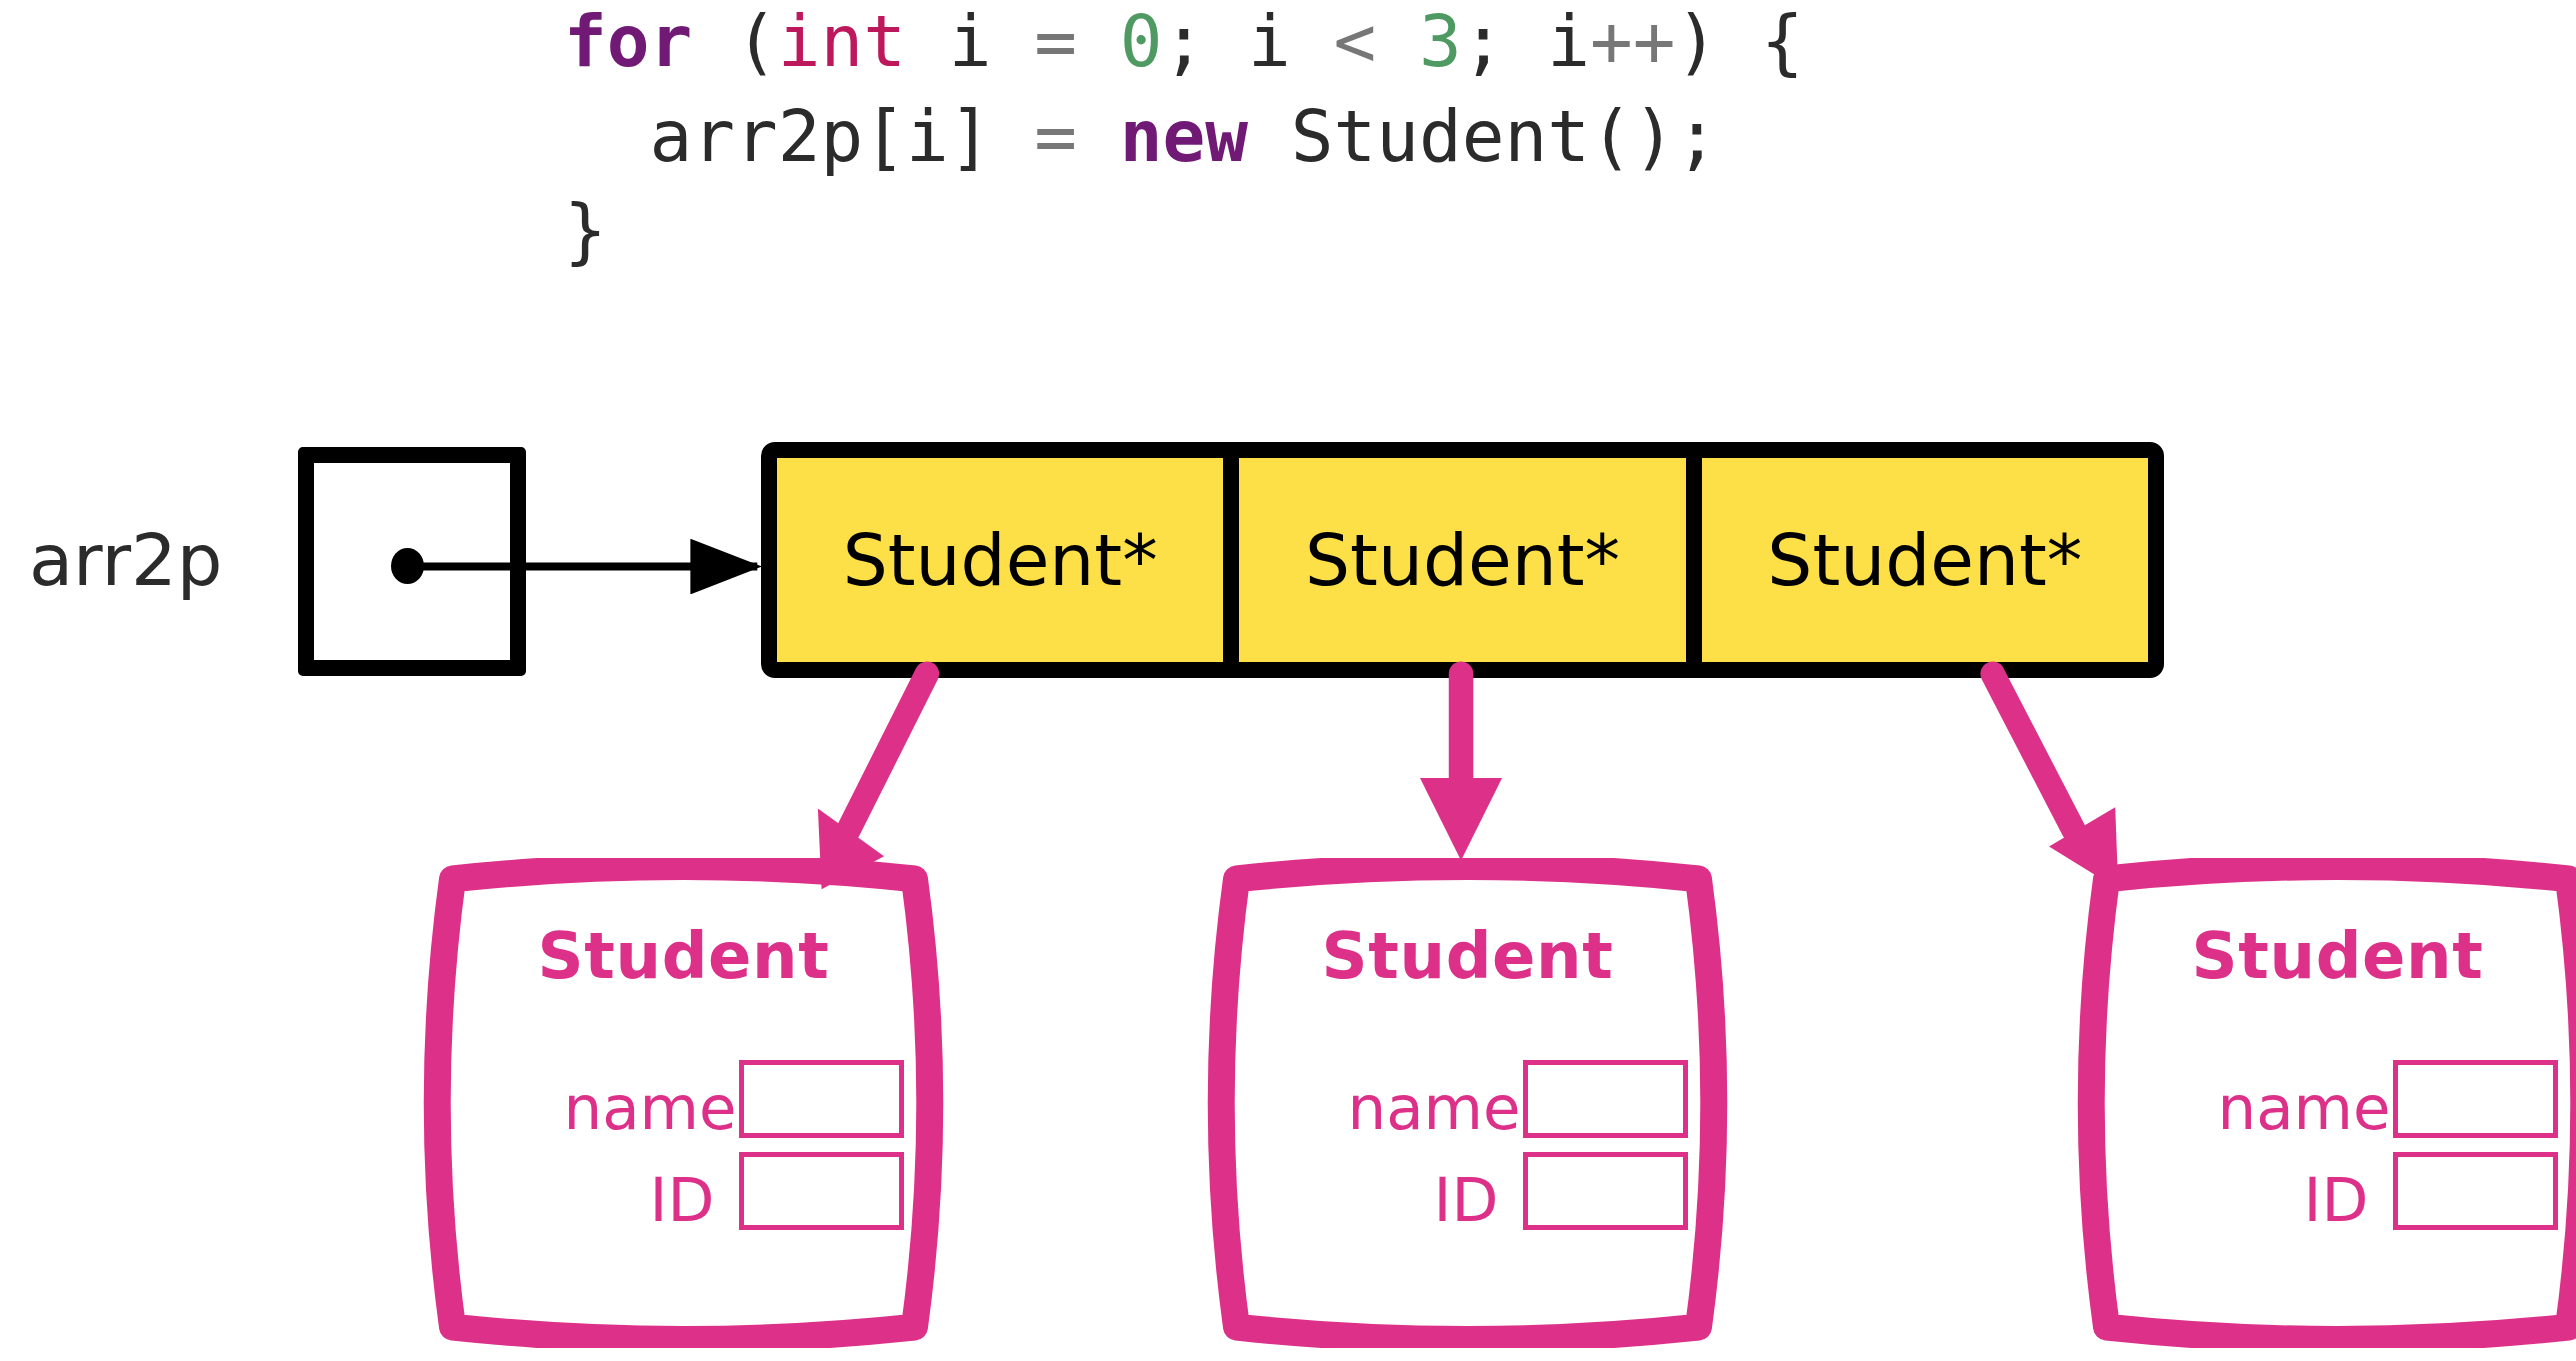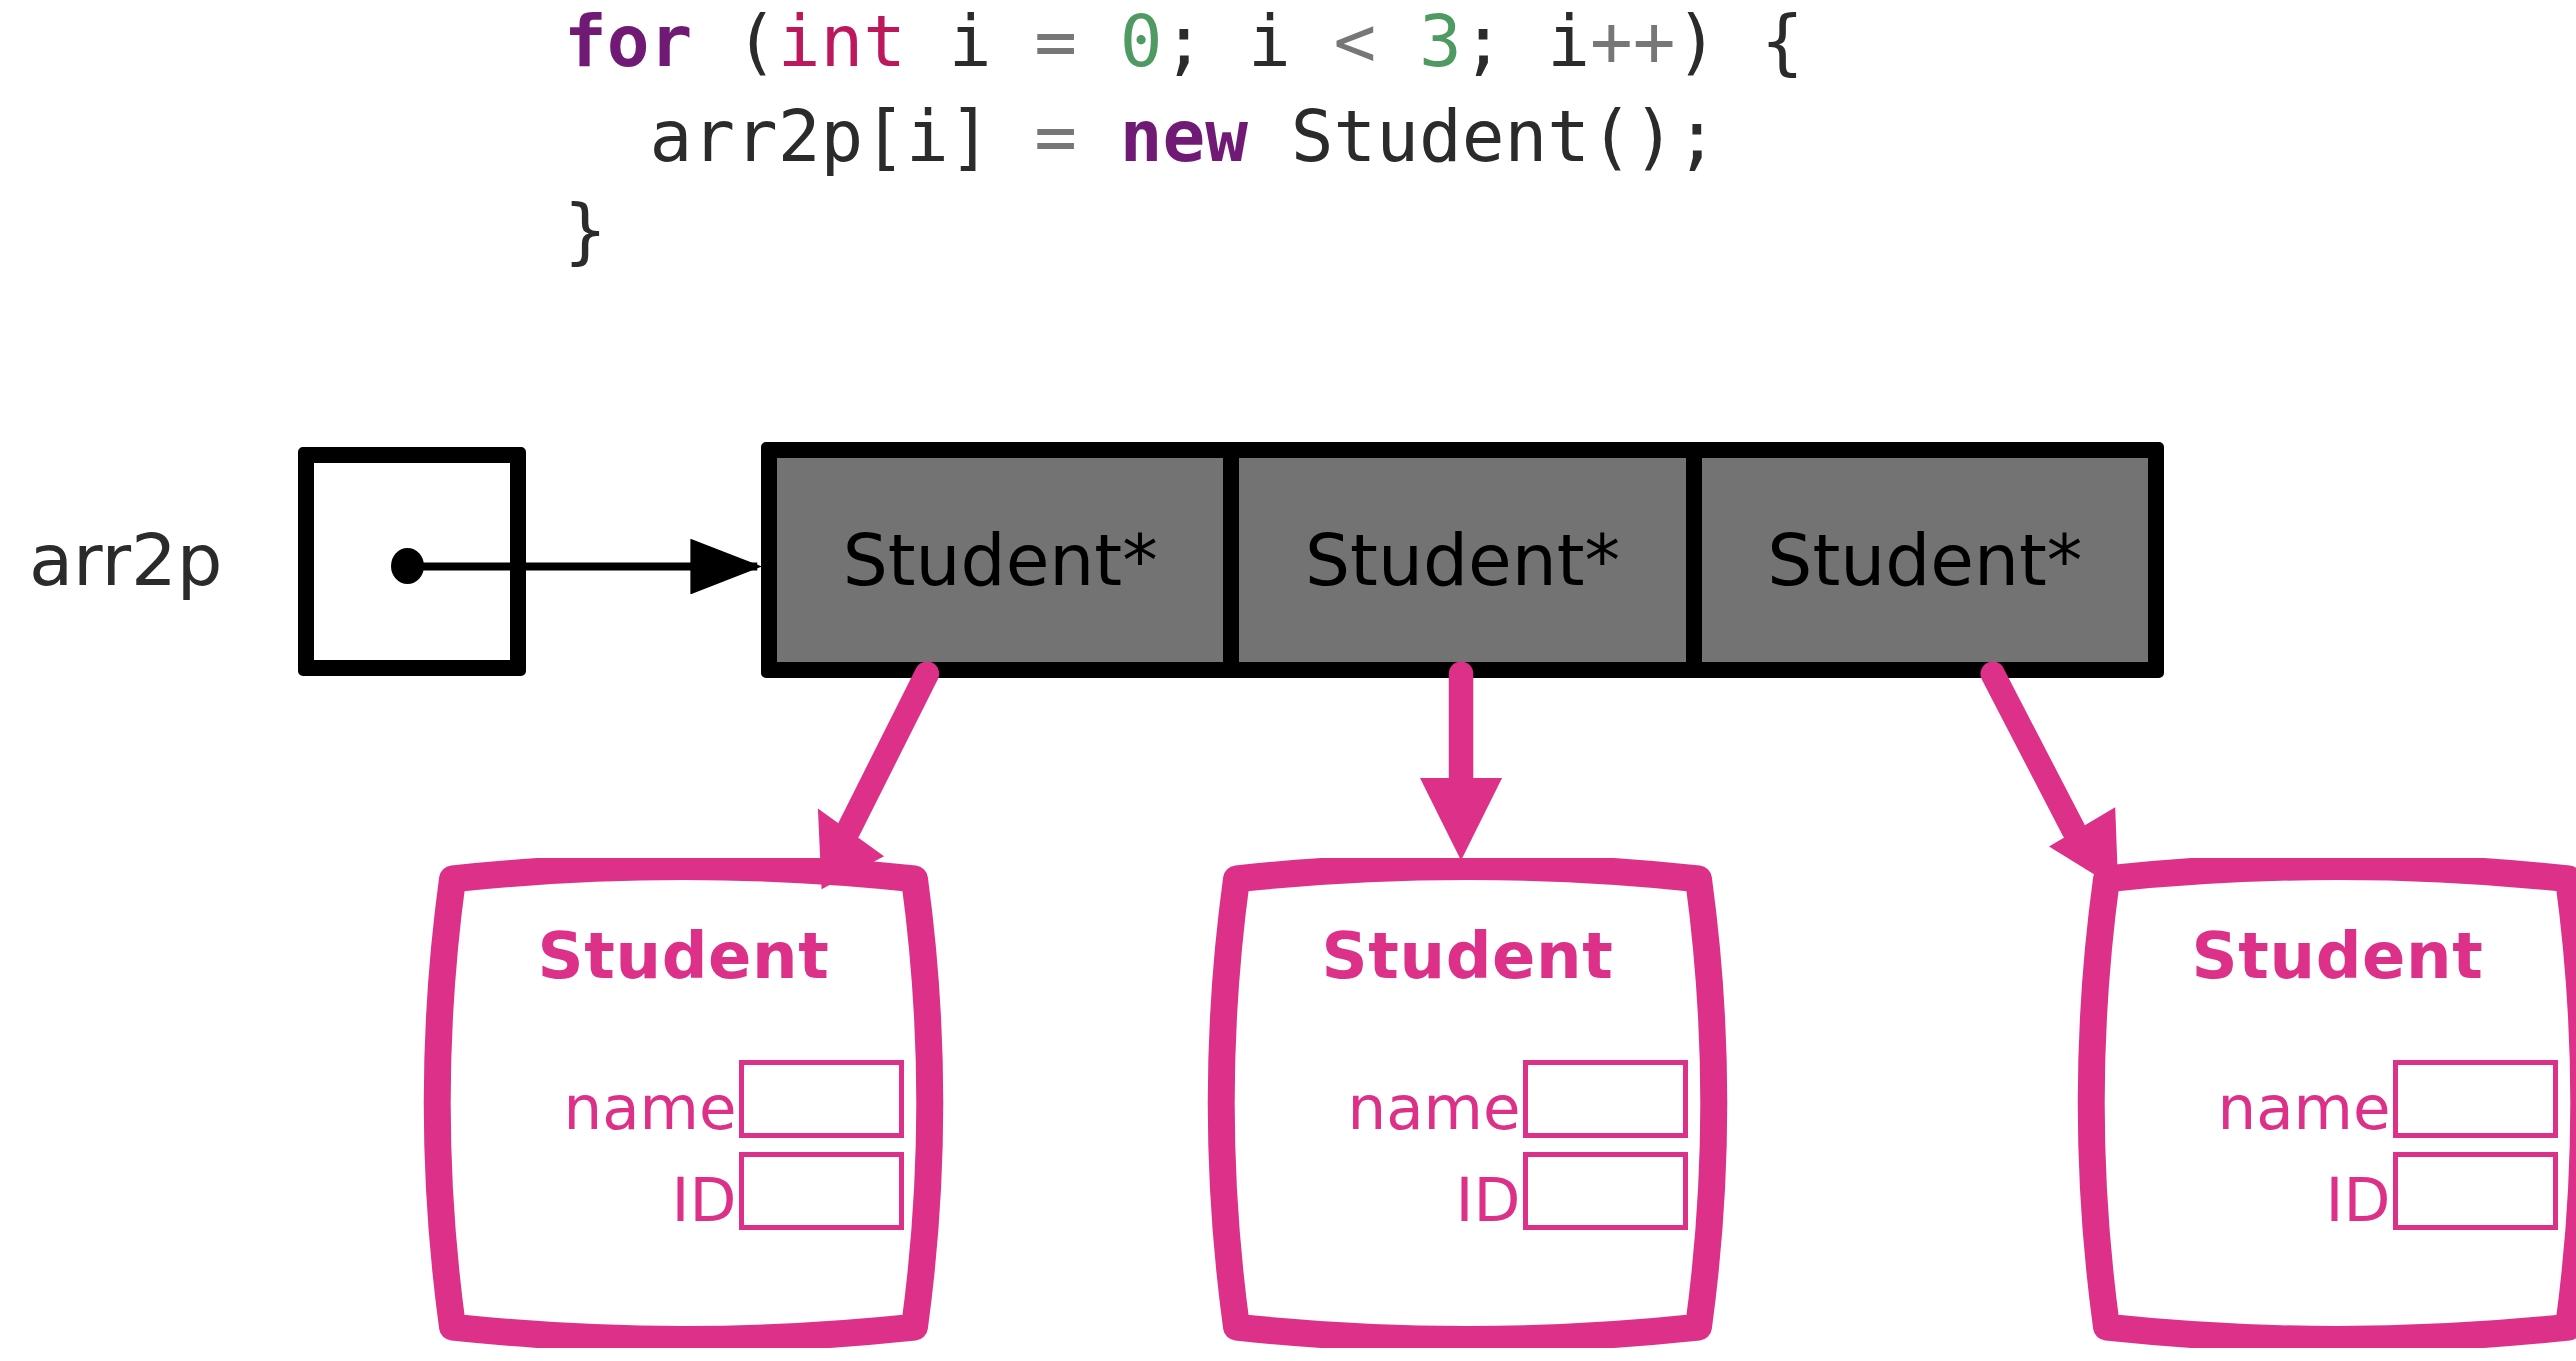--- a/index.html
+++ b/index.html
@@ -69,23 +69,23 @@
 
   
   #array-box {
     position: absolute;
     left: 761px;
     top: 442px;
     width: 1403px;
     height: 236px;
     display: flex;
     border: 16px solid #000000;
-    border-radius: 5px;
-    box-sizing: border-box;
-    background: #737373;
+    border-radius: 14px;
+    box-sizing: border-box;
+    background: #fde047;
   }
   .array-cell {
     flex: 1 1 0;
     display: flex;
     align-items: center;
     justify-content: center;
     border-right: 16px solid #000000;
     box-sizing: border-box;
     font-family: "DejaVu Sans", sans-serif;
     font-size: 71px;
@@ -146,21 +146,21 @@
     padding-right: 2.5px;
   }
   .field-box {
     width: 165px;
     height: 78px;
     border: 5.5px solid #dd3189;
     box-sizing: border-box;
     background: transparent;
   }
   .row-name { top: 202px; }
-  .row-id   { top: 294px; }
+  .row-id   { top: 294px; gap: 22px; }
 </style>
 </head>
 <body>
 
 <div id="code-block"><span class="ln"><span class="kw">for</span><span class="pln"> (</span><span class="typ">int</span><span class="pln"> i </span><span class="op">=</span><span class="pln"> </span><span class="num">0</span><span class="pln">; i </span><span class="op">&lt;</span><span class="pln"> </span><span class="num">3</span><span class="pln">; i</span><span class="op">++</span><span class="pln">) {</span></span><span class="ln"><span class="pln">  arr2p[i] </span><span class="op">=</span><span class="pln"> </span><span class="kw">new</span><span class="pln"> Student();</span></span><span class="ln"><span class="pln">}</span></span></div>
 
 <div id="arr2p-label">arr2p</div>
 
 <div id="pointer-cell">
   <div id="pointer-dot"></div>

